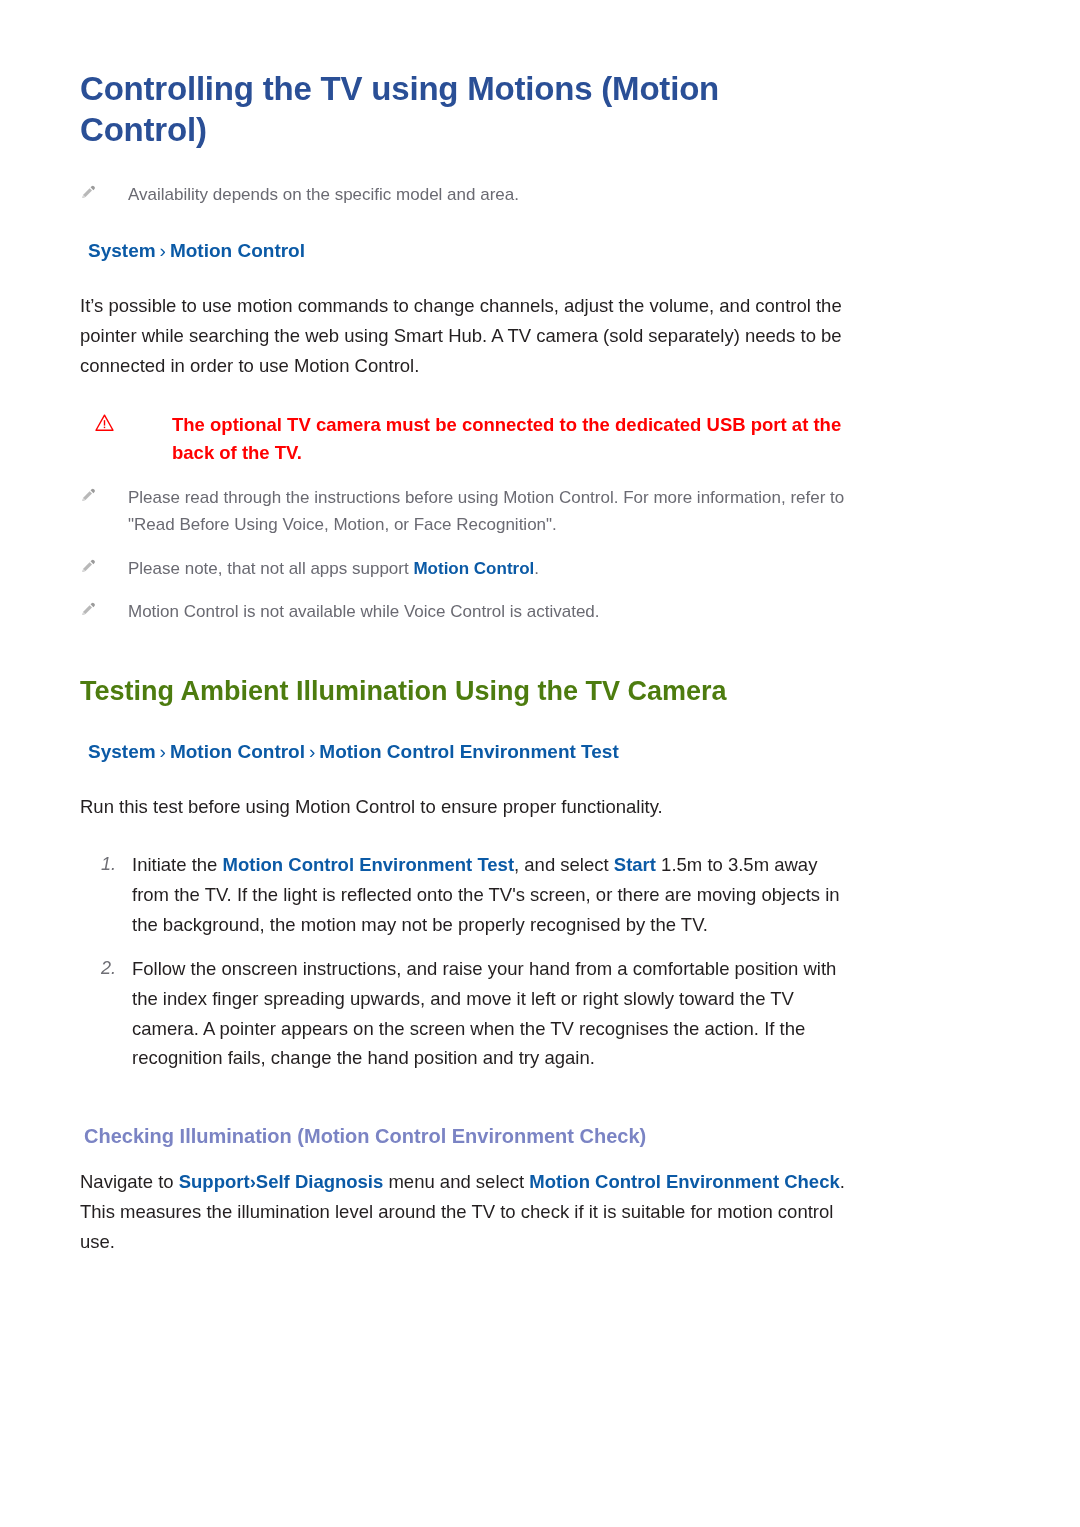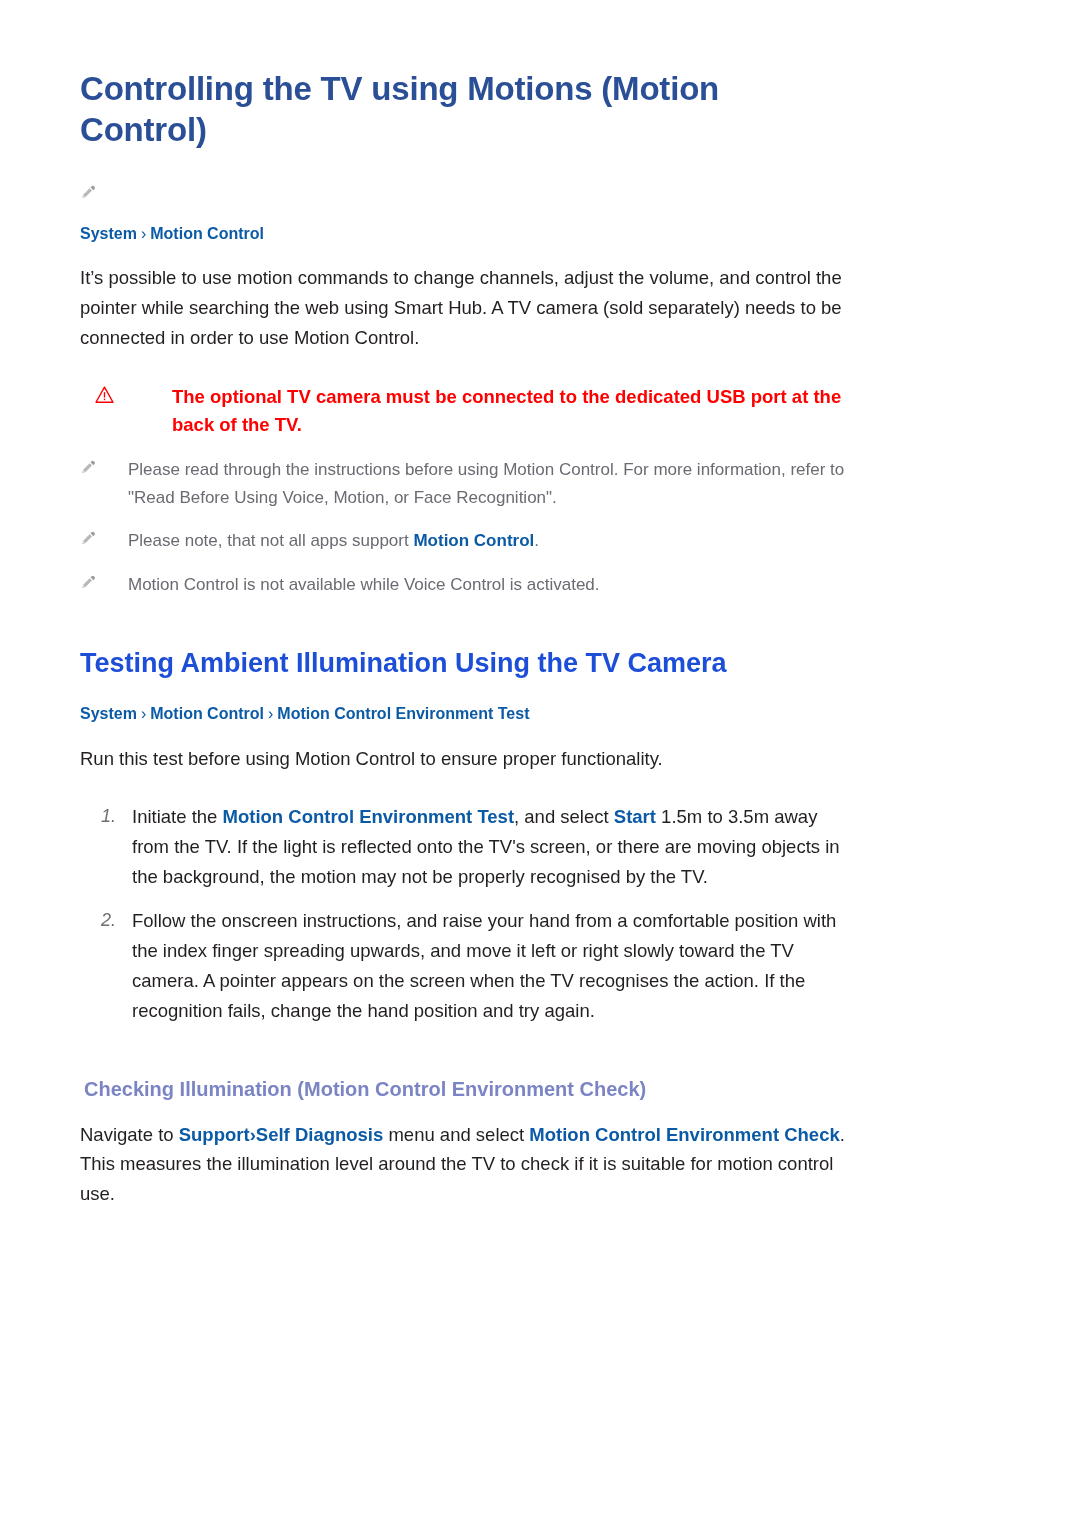--- a/index.html
+++ b/index.html
@@ -29,40 +29,40 @@
     font-weight: bold;
     color: #2a4f96;
     letter-spacing: -0.2px;
     margin: 0;
     padding-top: 68px;
     line-height: 1.25;
   }
   .h2 {
     font-size: 27px;
     font-weight: bold;
-    color: #1d4ed8;
+    color: #4d7c0f;
     margin: 0;
     padding-top: 48px;
     line-height: 1.3;
   }
   .h3 {
     font-size: 20px;
     font-weight: bold;
     color: #7b84c4;
     margin: 4px;
     padding-top: 46px;
     line-height: 1.3;
   }
 
   
   .path {
-    font-size: 16px;
-    font-weight: bold;
-    color: #0b5aa6;
-    margin: 0;
+    font-size: 19px;
+    font-weight: bold;
+    color: #0b5aa6;
+    margin: 8px;
     padding-top: 22px;
     line-height: 1.4;
   }
   .path .sep {
     font-weight: normal;
     color: #0b5aa6;
     padding: 0 4px;
   }
 
   
@@ -182,20 +182,21 @@
   <div class="note note-first">
     <span class="icon-wrap">
       <svg class="pencil-icon" viewBox="0 0 24 24" aria-hidden="true">
         <g fill="#9b9b9b">
           <path d="M19.6 3.2a2.3 2.3 0 0 0-3.2 0l-1.5 1.5 4 4 1.5-1.5a2.3 2.3 0 0 0 0-3.2z"></path>
           <path d="M13.6 6l-9.1 9.1-1.3 4.6 4.6-1.3 9.1-9.1-3.3-3.3z" fill="#b8b8b8"></path>
           <path d="M3.2 19.7l1.3-4.6 3.3 3.3-4.6 1.3z" fill="#d9d9d9"></path>
         </g>
       </svg>
     </span>
+    <span class="note-text">Availability depends on the specific model and area.</span>
   </div>
 
   <p class="path">
     <span>System</span><span class="sep">›</span><span>Motion Control</span>
   </p>
 
   <p class="para">It’s possible to use motion commands to change channels, adjust the volume, and control the pointer while searching the web using Smart Hub. A TV camera (sold separately) needs to be connected in order to use Motion Control.</p>
 
   <div class="caution">
     <span class="icon-wrap">

